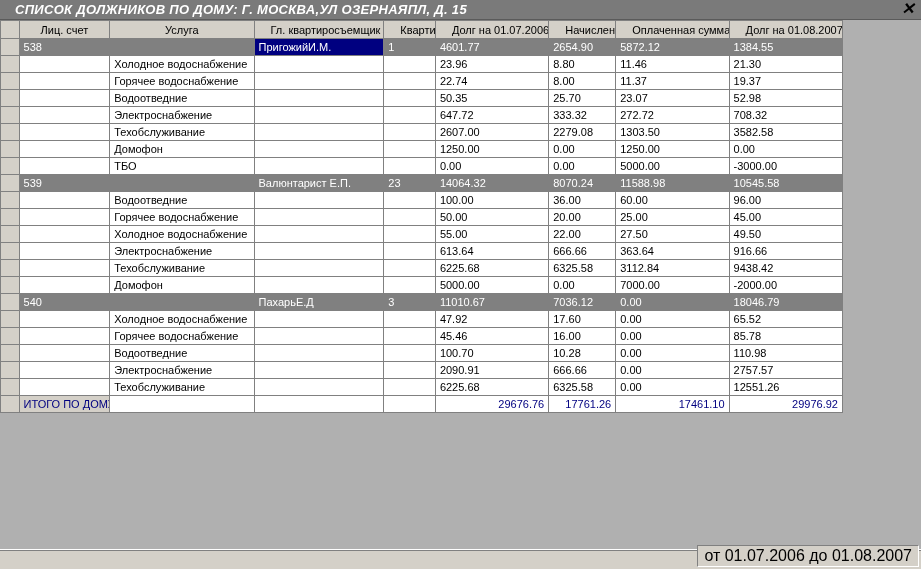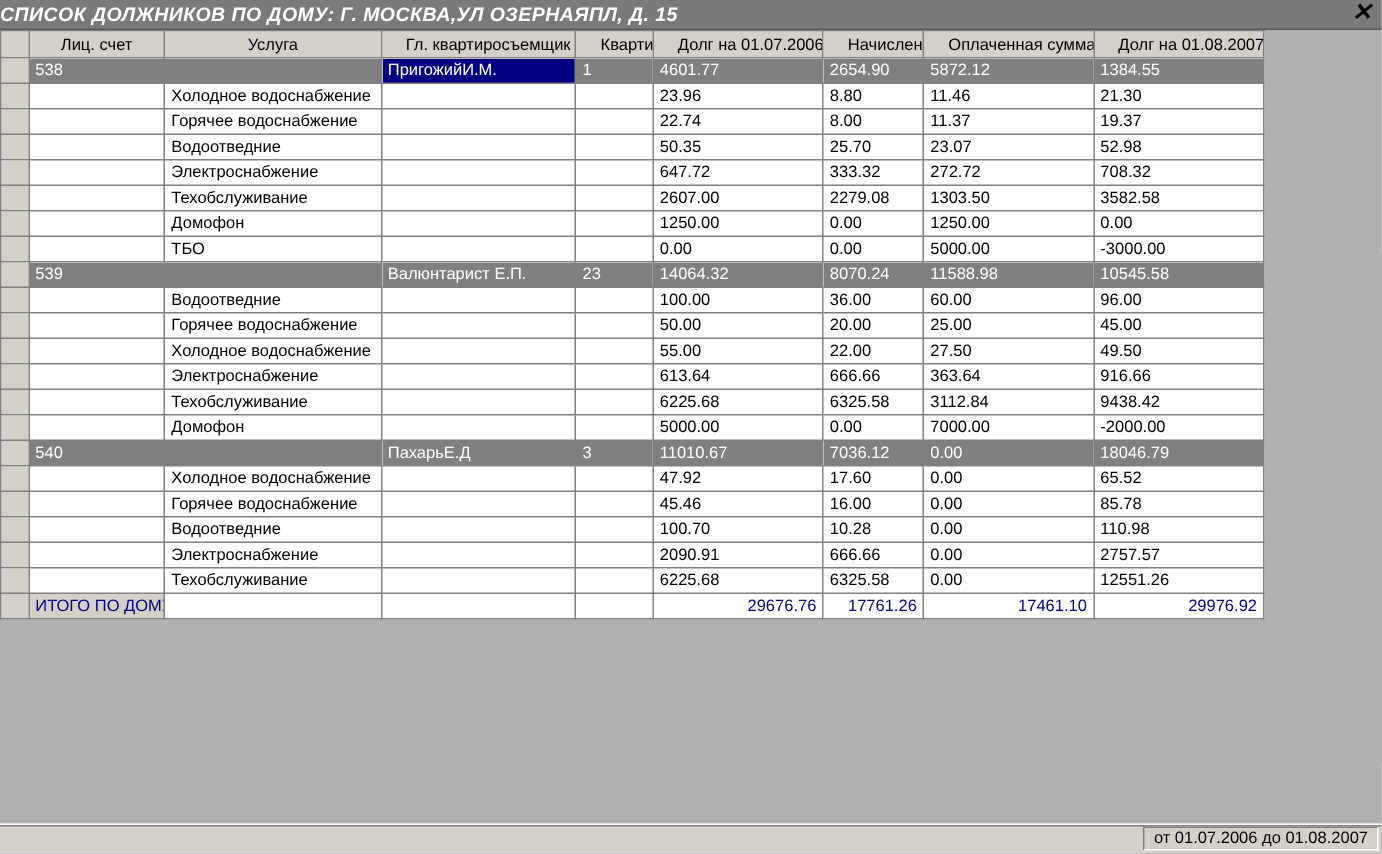--- a/index.html
+++ b/index.html
@@ -17,21 +17,21 @@
     background: #b0b0b0;
   }
   .titlebar {
     height: 20px;
     background: #7a7a7a;
     color: #fff;
     font-weight: bold;
     font-size: 13px;
     font-style: italic;
     letter-spacing: 0.3px;
-    padding-left: 0;
+    padding-left: 15px;
     line-height: 20px;
     position: relative;
     border-bottom: 1px solid #5a5a5a;
   }
   .close {
     position: absolute;
     right: 4px; top: 1px;
     width: 18px; height: 18px;
     font-size: 16px;
     font-weight: bold;
@@ -110,21 +110,21 @@
     box-shadow: inset 0 1px 0 #808080;
   }
   .status-cell {
     position: absolute;
     right: 2px; bottom: 2px;
     border: 1px solid #808080;
     border-top-color:#808080; border-left-color:#808080;
     border-right-color:#fff; border-bottom-color:#fff;
     background:#d4d0c8;
     padding: 1px 6px;
-    font-size: 11px;
+    font-size: 16px;
   }
 </style>
 </head>
 <body>
 
 <div class="window">
   <div class="titlebar">
     <span>СПИСОК ДОЛЖНИКОВ ПО ДОМУ: Г. МОСКВА,УЛ ОЗЕРНАЯПЛ, Д. 15</span>
     <span class="close">✕</span>
   </div>

